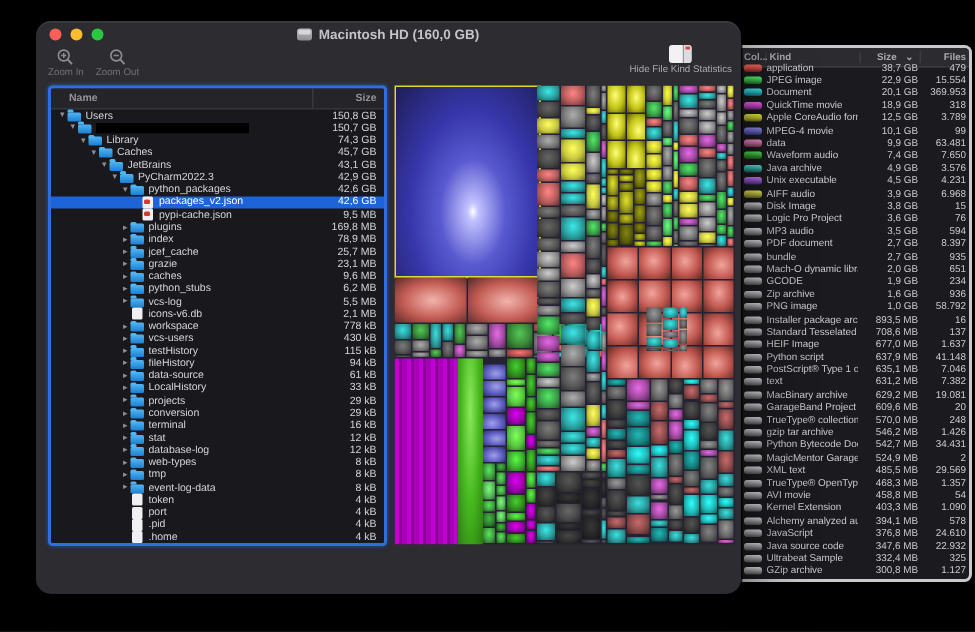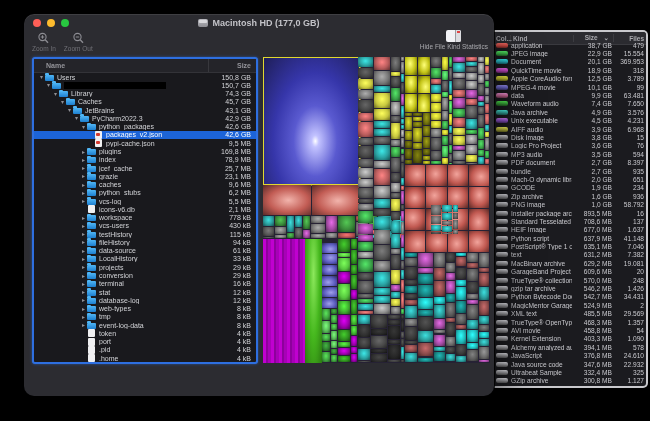--- a/index.html
+++ b/index.html
@@ -351,21 +351,21 @@
 
 <div class="window">
   <div class="titlebar">
     <div class="lights">
       <span class="light l-close"></span>
       <span class="light l-min"></span>
       <span class="light l-zoom"></span>
     </div>
     <div class="title">
       <span class="vol-icon"></span>
-      <span>Macintosh HD (177,0 GB)</span>
+      <span>Macintosh HD (160,0 GB)</span>
     </div>
   </div>
   <div class="toolbar">
     <div class="tb-left">
       <div class="tbtn">
         <svg width="13" height="13" viewBox="0 0 13 13">
           <circle cx="5.5" cy="5" r="3.6" fill="none" stroke="#8d8d93" stroke-width="1.1"></circle>
           <line x1="8.2" y1="7.8" x2="11" y2="10.8" stroke="#8d8d93" stroke-width="1.3"></line>
           <line x1="3.8" y1="5" x2="7.2" y2="5" stroke="#8d8d93" stroke-width="1"></line>
           <line x1="5.5" y1="3.3" x2="5.5" y2="6.7" stroke="#8d8d93" stroke-width="1"></line>

